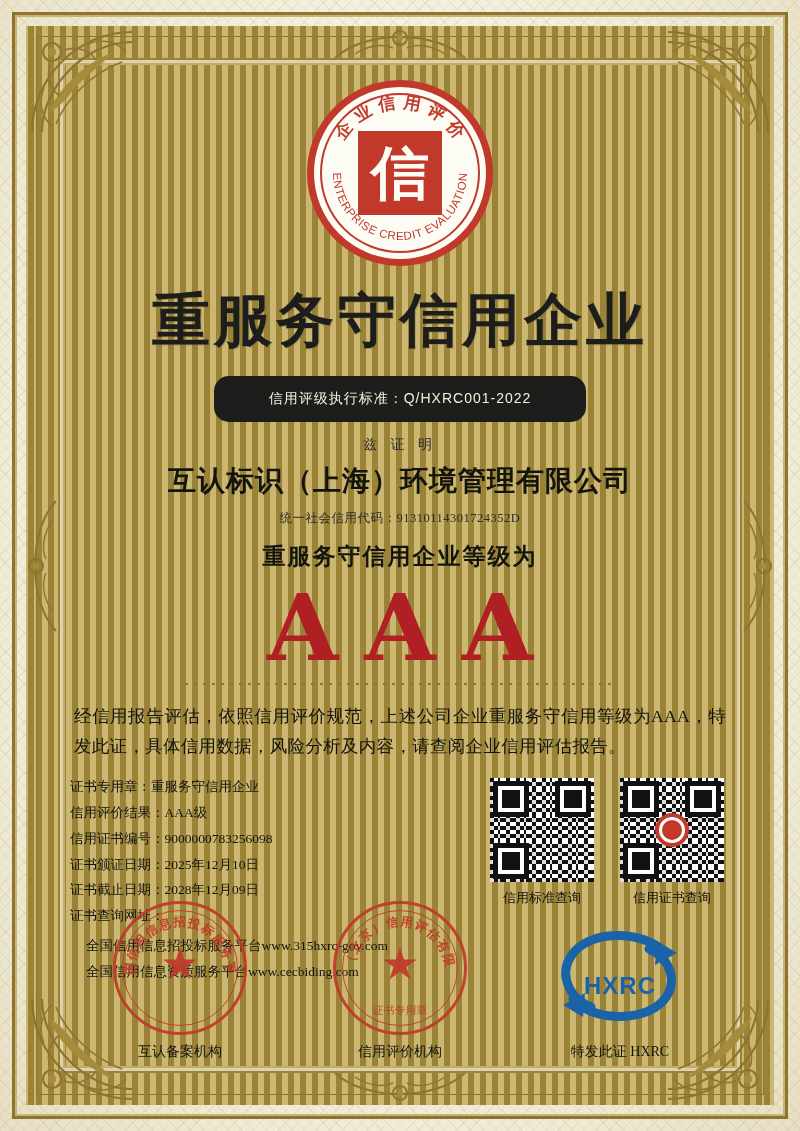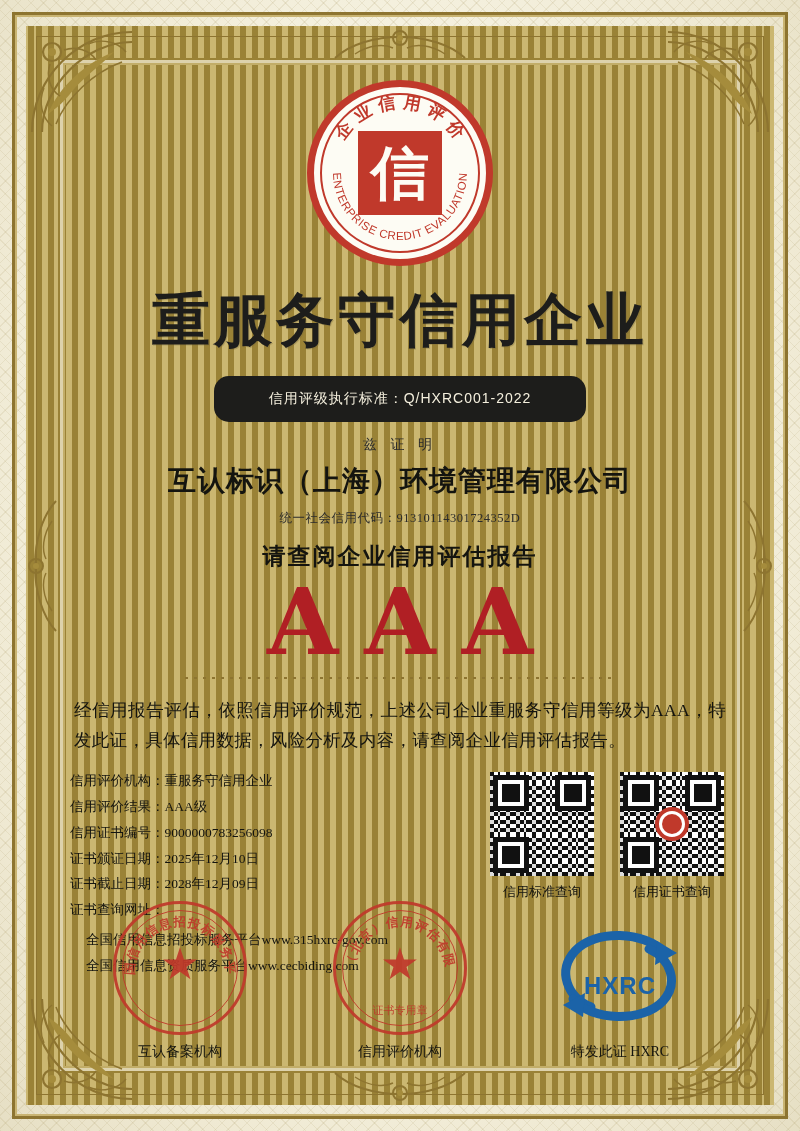--- a/index.html
+++ b/index.html
@@ -207,21 +207,21 @@
   .grade-label {
     margin-top: 14px;
     text-align: center;
     font-family: "DejaVu Sans", sans-serif;
     font-weight: 700;
     font-size: 23px;
     letter-spacing: 2px;
     color: #14140f;
   }
   .grade {
-    margin-top: 2px;
+    margin-top: 8px;
     text-align: center;
     font-family: "DejaVu Serif", serif;
     font-weight: 700;
     font-size: 92px;
     letter-spacing: 26px;
     color: #b01f24;
     text-indent: 26px;
     line-height: 1.05;
   }
   .dots {
@@ -519,30 +519,30 @@
     </div>
 
     <div class="main-title">重服务守信用企业</div>
 
     <div class="standard-bar">信用评级执行标准：Q/HXRC001-2022</div>
 
     <div class="zizhengming">兹 证 明</div>
     <div class="company">互认标识（上海）环境管理有限公司</div>
     <div class="credit-code">统一社会信用代码：91310114301724352D</div>
 
-    <div class="grade-label">请查阅企业信用评估报告</div>
+    <div class="grade-label">重服务守信用企业等级为</div>
     <div class="grade">AAA</div>
     <div class="dots"></div>
 
     <div class="statement">经信用报告评估，依照信用评价规范，上述公司企业重服务守信用等级为AAA，特发此证，具体信用数据，风险分析及内容，请查阅企业信用评估报告。</div>
 
     <div class="details-row">
       <div class="details">
         <div class="row">
-          <span class="key">信用评价机构：</span><span class="val">重服务守信用企业</span>
+          <span class="key">证书专用章：</span><span class="val">重服务守信用企业</span>
         </div>
         <div class="row">
           <span class="key">信用评价结果：</span><span class="val">AAA级</span>
         </div>
         <div class="row">
           <span class="key">信用证书编号：</span><span class="val">9000000783256098</span>
         </div>
         <div class="row">
           <span class="key">证书颁证日期：</span><span class="val">2025年12月10日</span>
         </div>

